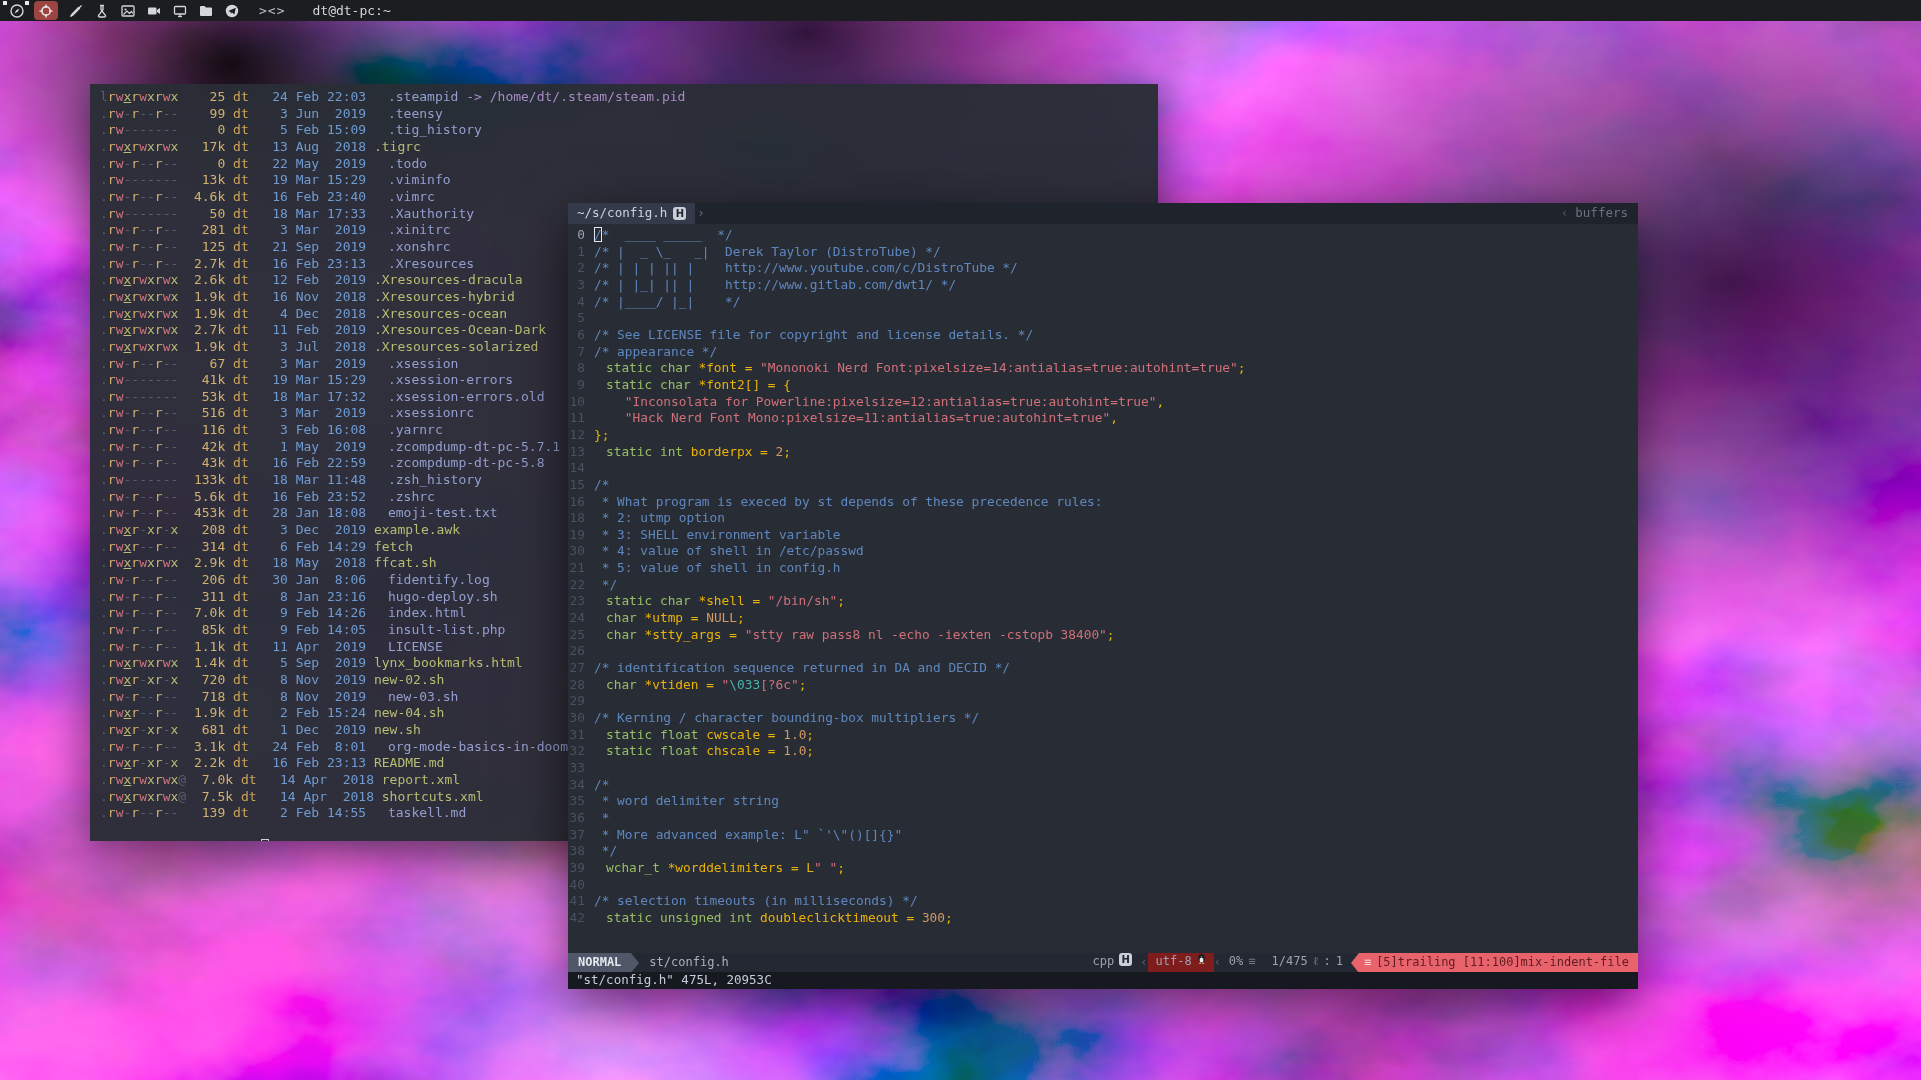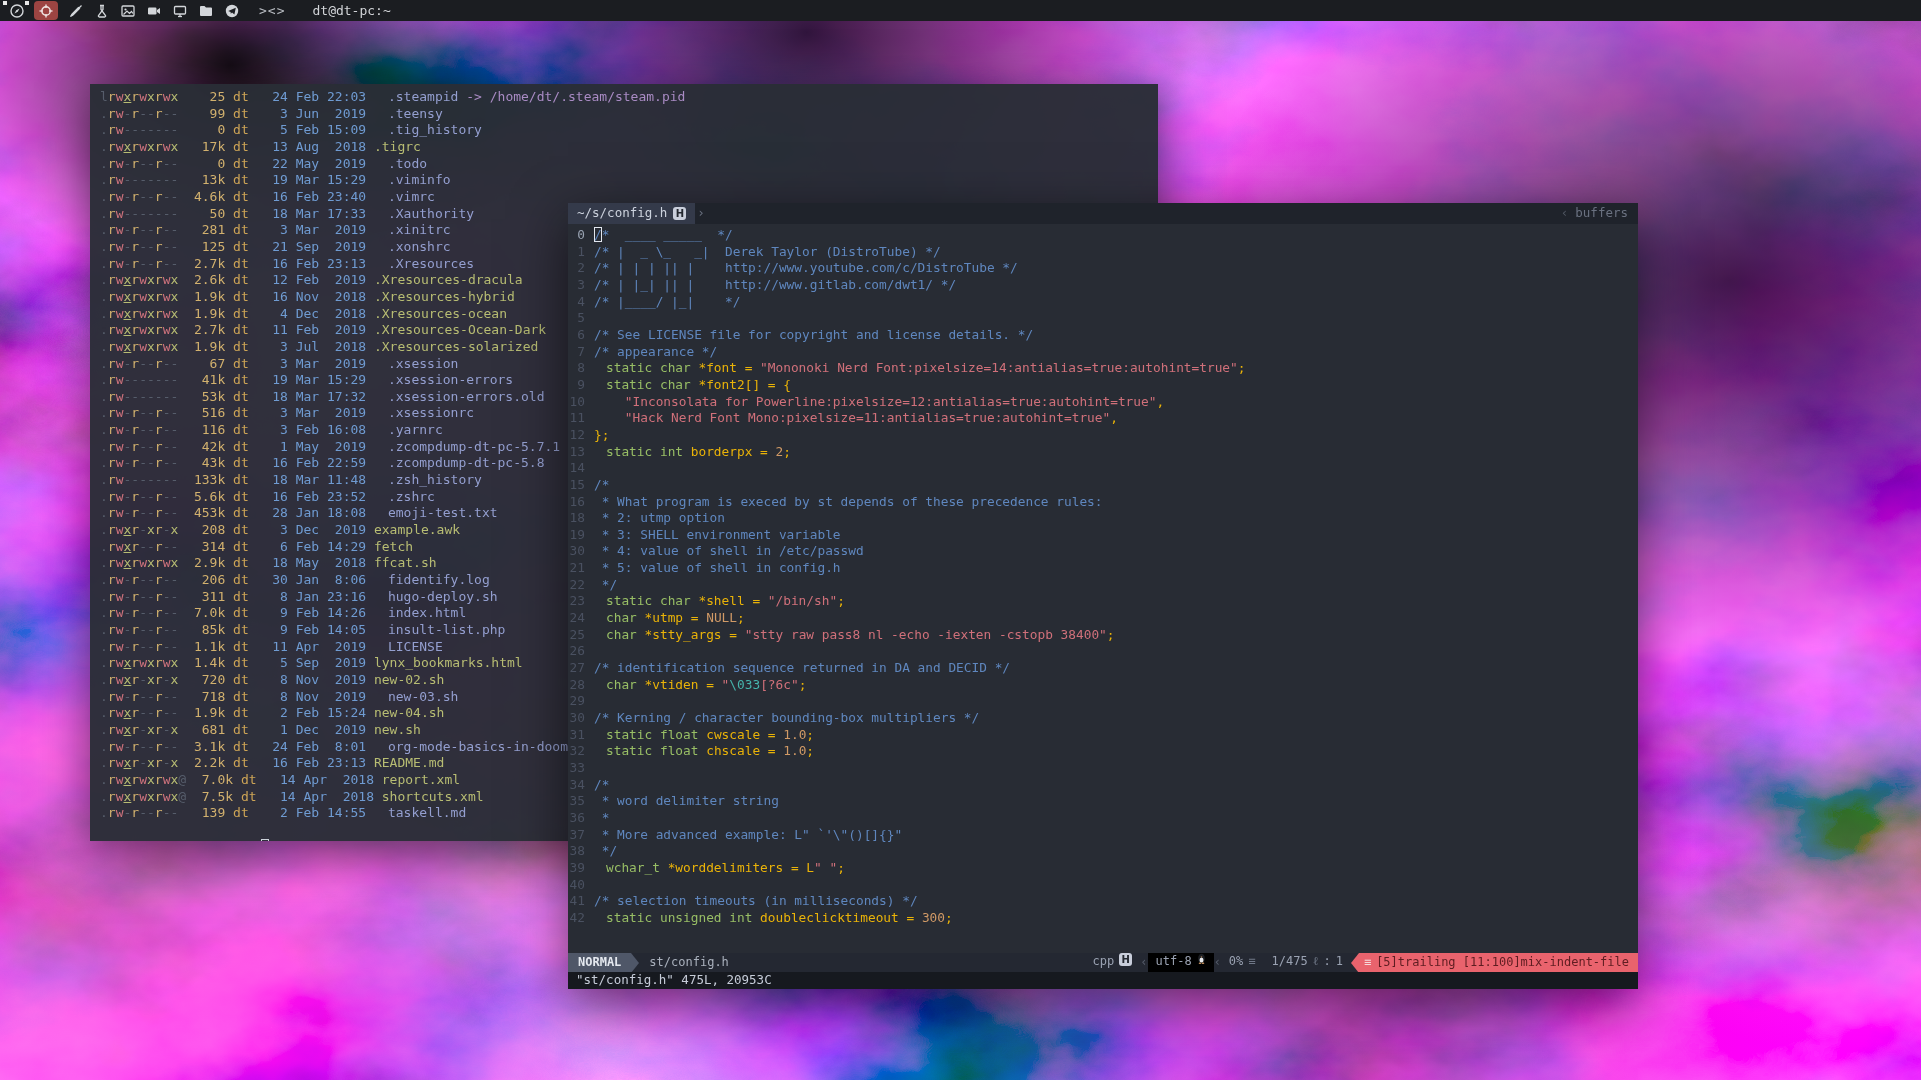--- a/index.html
+++ b/index.html
@@ -76,21 +76,21 @@
 
   .statusline { height:19px; flex:0 0 auto; display:flex; align-items:stretch;
     background:#242832; color:#9aa2b2; font-size:12px; overflow:hidden; }
   .sl-mode { background:#4f5768; color:#e4e8ef; font-weight:bold;
     padding:0 10px; display:flex; align-items:center; }
   .sl-tri { width:0; height:0; border-top:10px solid transparent;
     border-bottom:10px solid transparent; border-left:8px solid #4f5768; }
   .sl-file { padding:0 10px; display:flex; align-items:center; color:#aab1bd; }
   .sl-spacer { flex:1; }
   .sl-item { display:flex; align-items:flex-start; gap:5px; padding:0 8px; }
-  .sl-item.dark { background:#000000; }
+  .sl-item.dark { background:#7f1d1d; }
   .sl-sep { display:flex; align-items:center; color:#565d6b; }
   .sl-glyph { color:#707888; }
   .sl-tri-red { width:0; height:0; border-top:10px solid transparent;
     border-bottom:10px solid transparent; border-right:8px solid #e9636d; }
   .sl-warn { background:#e9636d; color:#5e1d21; display:flex; align-items:center;
     gap:5px; padding:0 9px 0 5px; white-space:nowrap; }
   .sl-warn .wicon { color:#f6dadb; }
   .echo { height:17px; flex:0 0 auto; background:#16191f; color:#c6ccd8;
     font-size:12.5px; padding-left:8px; white-space:pre; }
 </style>

